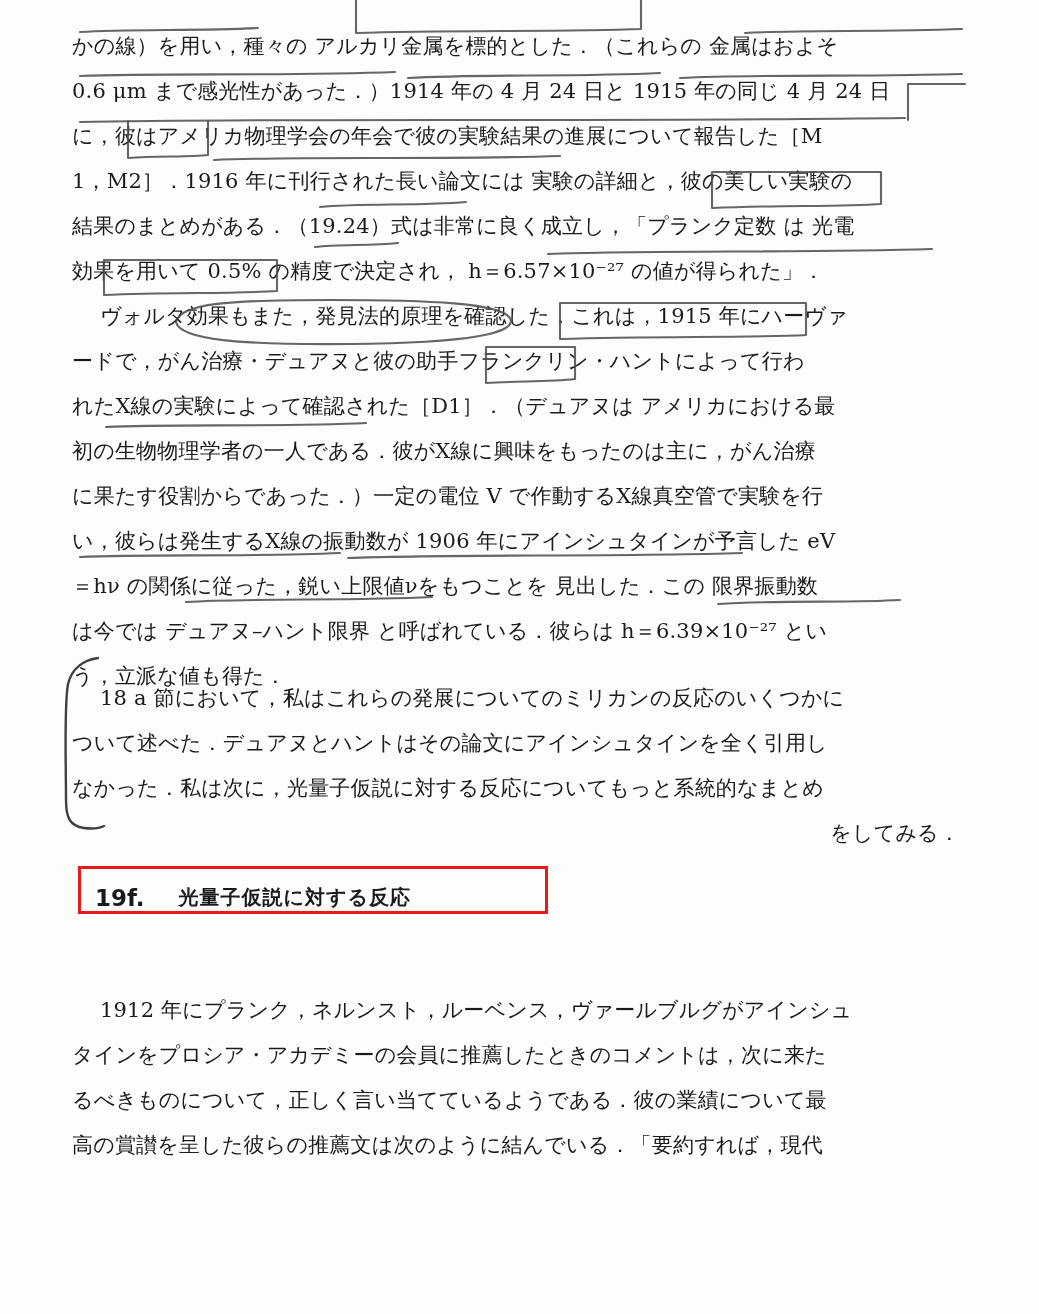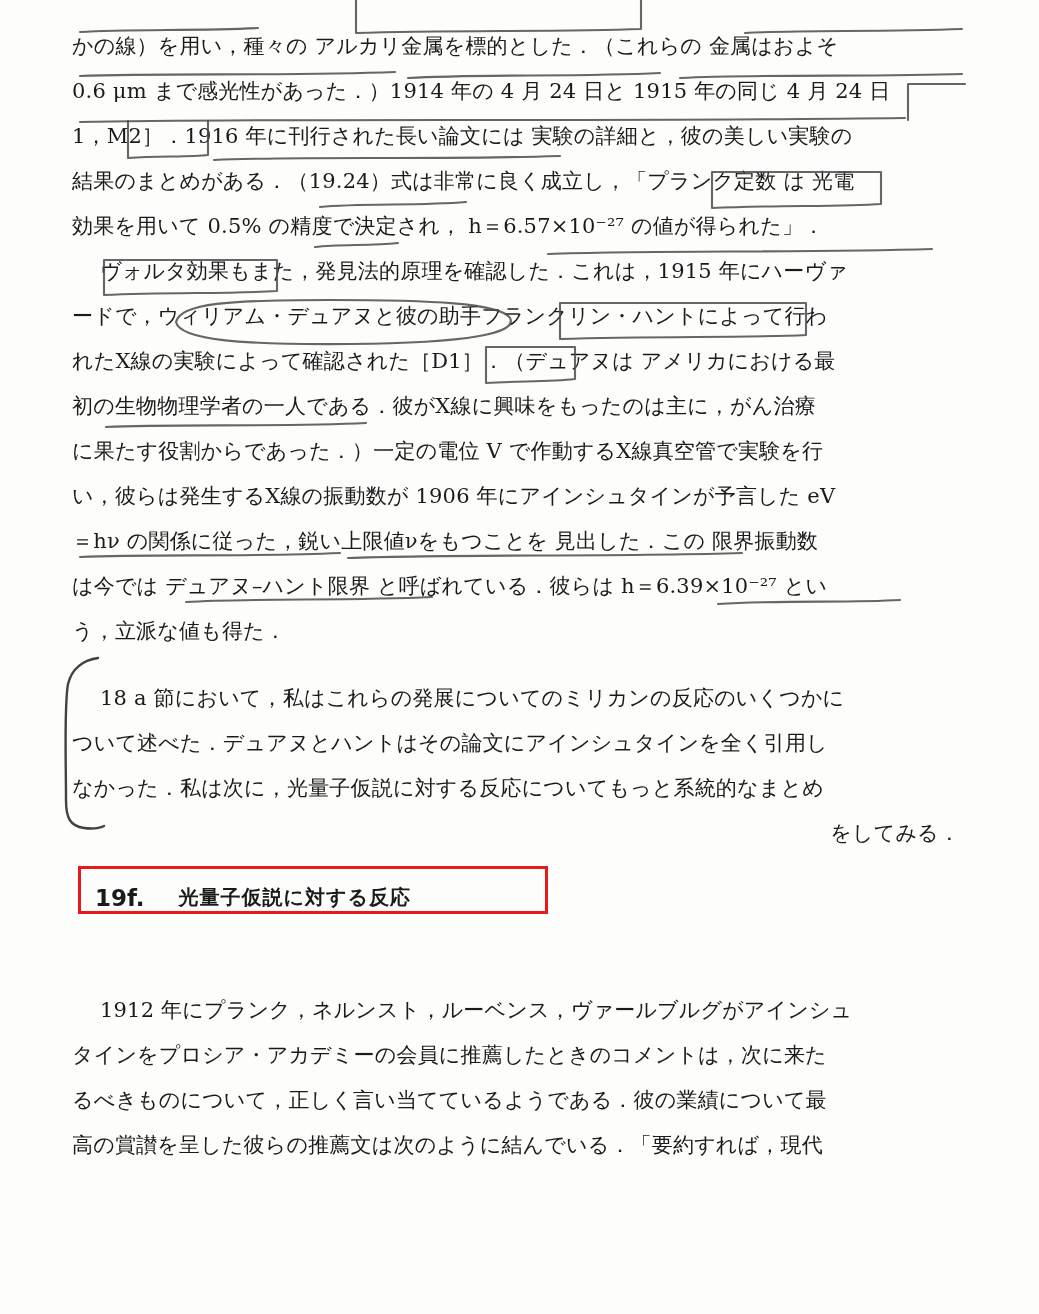--- a/index.html
+++ b/index.html
@@ -94,25 +94,26 @@
   }
 </style>
 </head>
 <body>
 
 <div id="page">
 
   <div class="block" id="para-1">
     <p>かの線）を用い，種々の アルカリ金属を標的とした．（これらの 金属はおよそ</p>
     <p>0.6 μm まで感光性があった．）1914 年の 4 月 24 日と 1915 年の同じ 4 月 24 日</p>
+    <p>に，彼はアメリカ物理学会の年会で彼の実験結果の進展について報告した［M</p>
     <p>1，M2］．1916 年に刊行された長い論文には 実験の詳細と，彼の美しい実験の</p>
     <p>結果のまとめがある．（19.24）式は非常に良く成立し，「プランク定数 は 光電</p>
     <p>効果を用いて 0.5% の精度で決定され， h＝6.57×10⁻²⁷ の値が得られた」．</p>
     <p class="indent">ヴォルタ効果もまた，発見法的原理を確認した．これは，1915 年にハーヴァ</p>
-    <p>ードで，ウィリアム・デュアヌと彼の助手フランクリン・ハントによって行わ</p>
+    <p>ードで，がん治療・デュアヌと彼の助手フランクリン・ハントによって行わ</p>
     <p>れたX線の実験によって確認された［D1］．（デュアヌは アメリカにおける最</p>
     <p>初の生物物理学者の一人である．彼がX線に興味をもったのは主に，がん治療</p>
     <p>に果たす役割からであった．）一定の電位 V で作動するX線真空管で実験を行</p>
     <p>い，彼らは発生するX線の振動数が 1906 年にアインシュタインが予言した eV</p>
     <p>＝hν の関係に従った，鋭い上限値νをもつことを 見出した．この 限界振動数</p>
     <p>は今では デュアヌ–ハント限界 と呼ばれている．彼らは h＝6.39×10⁻²⁷ とい</p>
     <p style="text-align:left">う，立派な値も得た．</p>
   </div>
 
   <div class="block" id="para-2">

